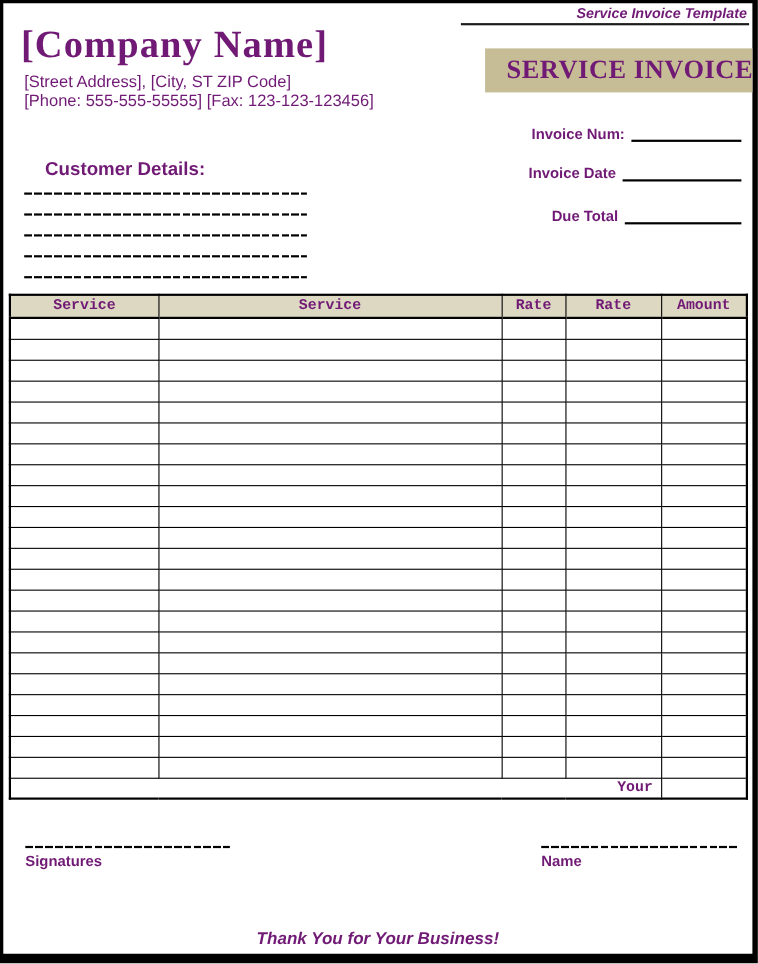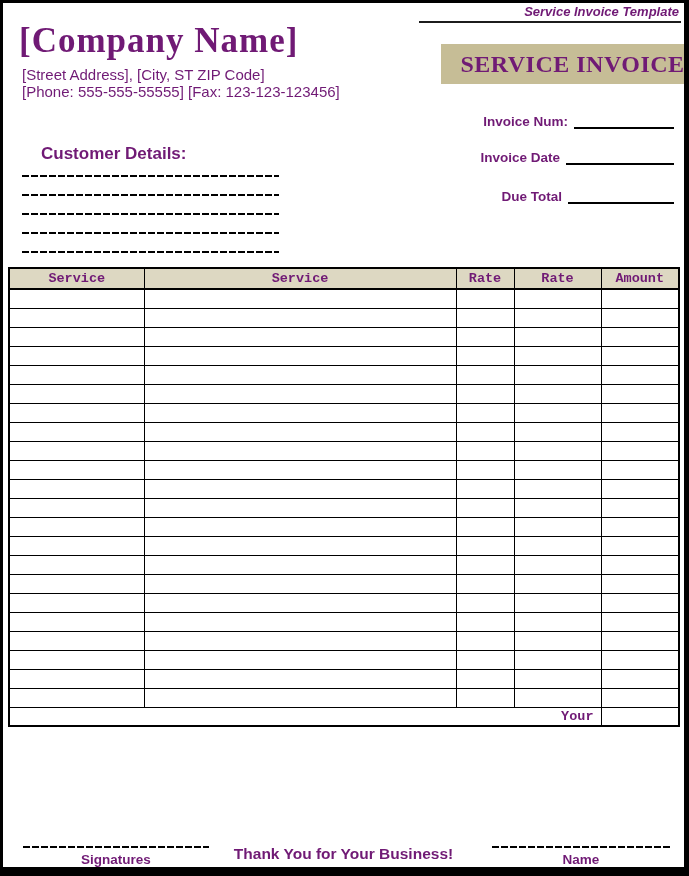--- a/index.html
+++ b/index.html
@@ -141,38 +141,39 @@
   }
   .invoice-table td.total-label-cell {
     text-align: right;
     font-weight: bold;
     font-size: 13.5px;
     padding-right: 7px;
   }
 
   .sig-block {
     position: absolute;
-    top: 843px;
-    text-align: center;
+    top: 766px;
+    text-align: left;
   }
   .sig-left  { left: 20px;  width: 186px; }
   .sig-right { left: 489px; width: 178px; }
   .sig-block .sig-label {
     margin-top: 4px;
     font-weight: bold;
     font-size: 13.5px;
   }
 
   .thank-you {
     position: absolute;
     left: 0;
     right: 0;
     top: 842px;
     text-align: center;
     font-weight: bold;
+    font-style: italic;
     font-size: 15.5px;
   }
 </style>
 </head>
 <body>
 
 <div class="page">
 
   <div class="template-label">Service Invoice Template</div>
 

